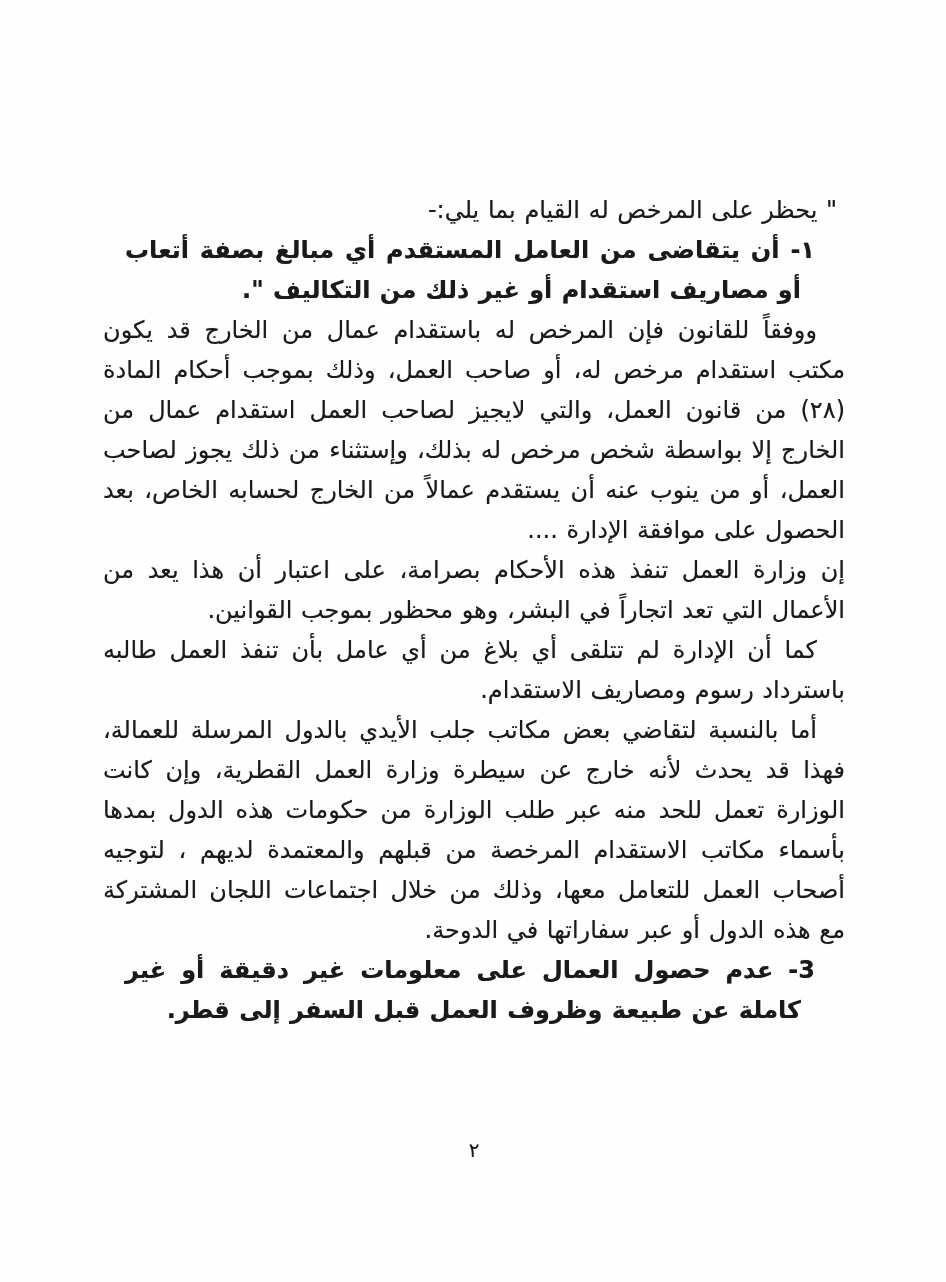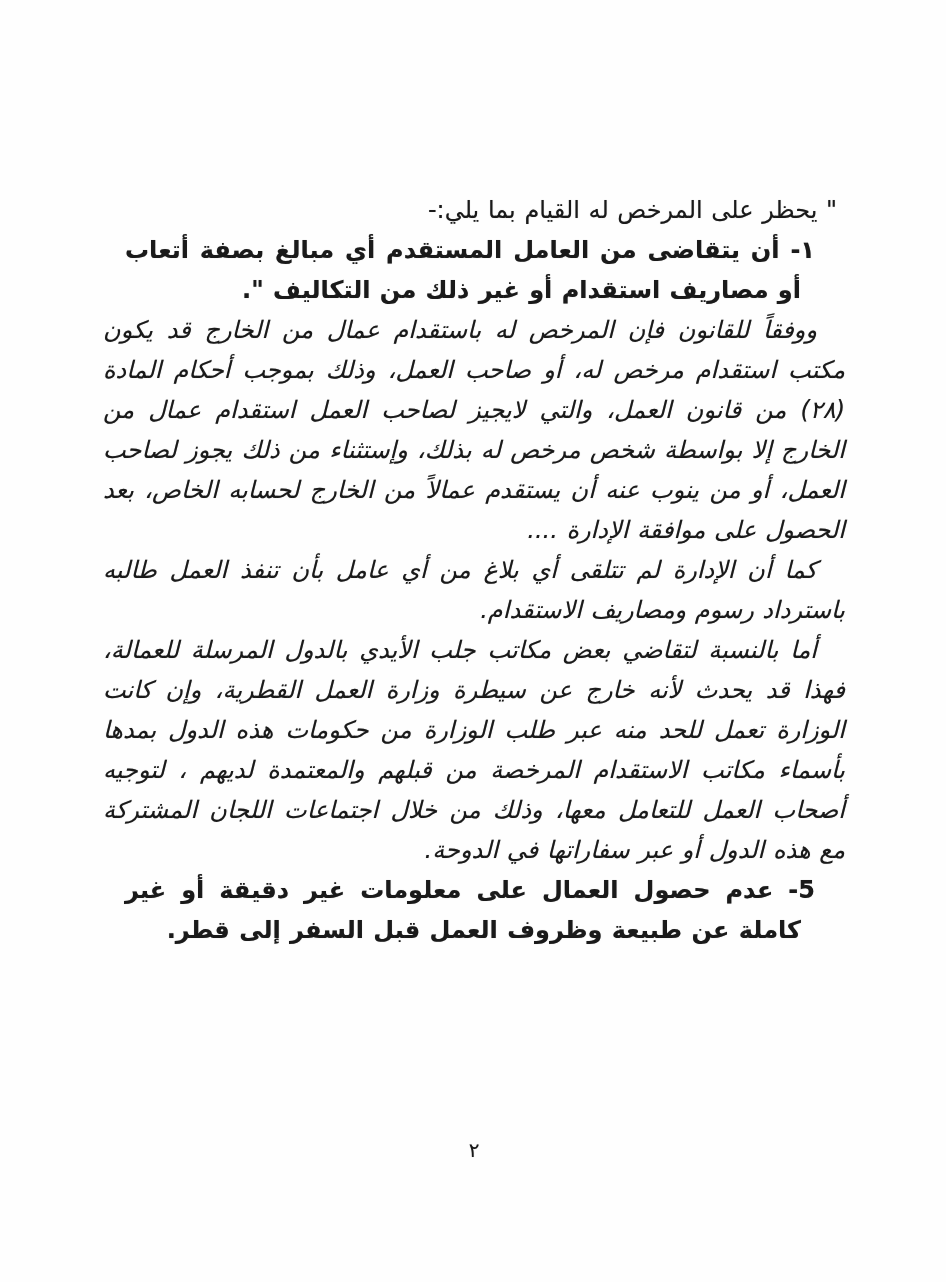--- a/index.html
+++ b/index.html
@@ -34,21 +34,20 @@
     text-align: justify;
     
     text-shadow: 0 0 0.7px rgba(20,20,20,0.45);
     word-spacing: 1px;
   }
   p.intro {
     text-indent: 8px;
   }
   p.para-indent {
     text-indent: 28px;
-    font-style: italic;
   }
   p.para-flush {
     text-indent: 0;
   }
   p.item {
     font-weight: bold;
     padding-right: 44px;
     padding-left: 22px;
     text-indent: -14px; 
   }
@@ -64,19 +63,20 @@
   }
 </style>
 </head>
 <body>
 
 <div class="page">
   <div class="text-block">
     <p class="intro">" يحظر على المرخص له القيام بما يلي:-</p>
     <p class="item">١- أن يتقاضى من العامل المستقدم أي مبالغ بصفة أتعاب أو مصاريف استقدام أو غير ذلك من التكاليف ".</p>
     <p class="para-indent">ووفقاً للقانون فإن المرخص له باستقدام عمال من الخارج قد يكون مكتب استقدام مرخص له، أو صاحب العمل، وذلك بموجب أحكام المادة (٢٨) من قانون العمل، والتي لايجيز لصاحب العمل استقدام عمال من الخارج إلا بواسطة شخص مرخص له بذلك، وإستثناء من ذلك يجوز لصاحب العمل، أو من ينوب عنه أن يستقدم عمالاً من الخارج لحسابه الخاص، بعد الحصول على موافقة الإدارة ....</p>
+    <p class="para-flush">إن وزارة العمل تنفذ هذه الأحكام بصرامة، على اعتبار أن هذا يعد من الأعمال التي تعد اتجاراً في البشر، وهو محظور بموجب القوانين.</p>
     <p class="para-indent">كما أن الإدارة لم تتلقى أي بلاغ من أي عامل بأن تنفذ العمل طالبه باسترداد رسوم ومصاريف الاستقدام.</p>
     <p class="para-indent">أما بالنسبة لتقاضي بعض مكاتب جلب الأيدي بالدول المرسلة للعمالة، فهذا قد يحدث لأنه خارج عن سيطرة وزارة العمل القطرية، وإن كانت الوزارة تعمل للحد منه عبر طلب الوزارة من حكومات هذه الدول بمدها بأسماء مكاتب الاستقدام المرخصة من قبلهم والمعتمدة لديهم ، لتوجيه أصحاب العمل للتعامل معها، وذلك من خلال اجتماعات اللجان المشتركة مع هذه الدول أو عبر سفاراتها في الدوحة.</p>
-    <p class="item">5- عدم حصول العمال على معلومات غير دقيقة أو غير كاملة عن طبيعة وظروف العمل قبل السفر إلى قطر.</p>
+    <p class="item">3- عدم حصول العمال على معلومات غير دقيقة أو غير كاملة عن طبيعة وظروف العمل قبل السفر إلى قطر.</p>
   </div>
 
   <div class="page-number">٢</div>
 </div>
 
 </body></html>

